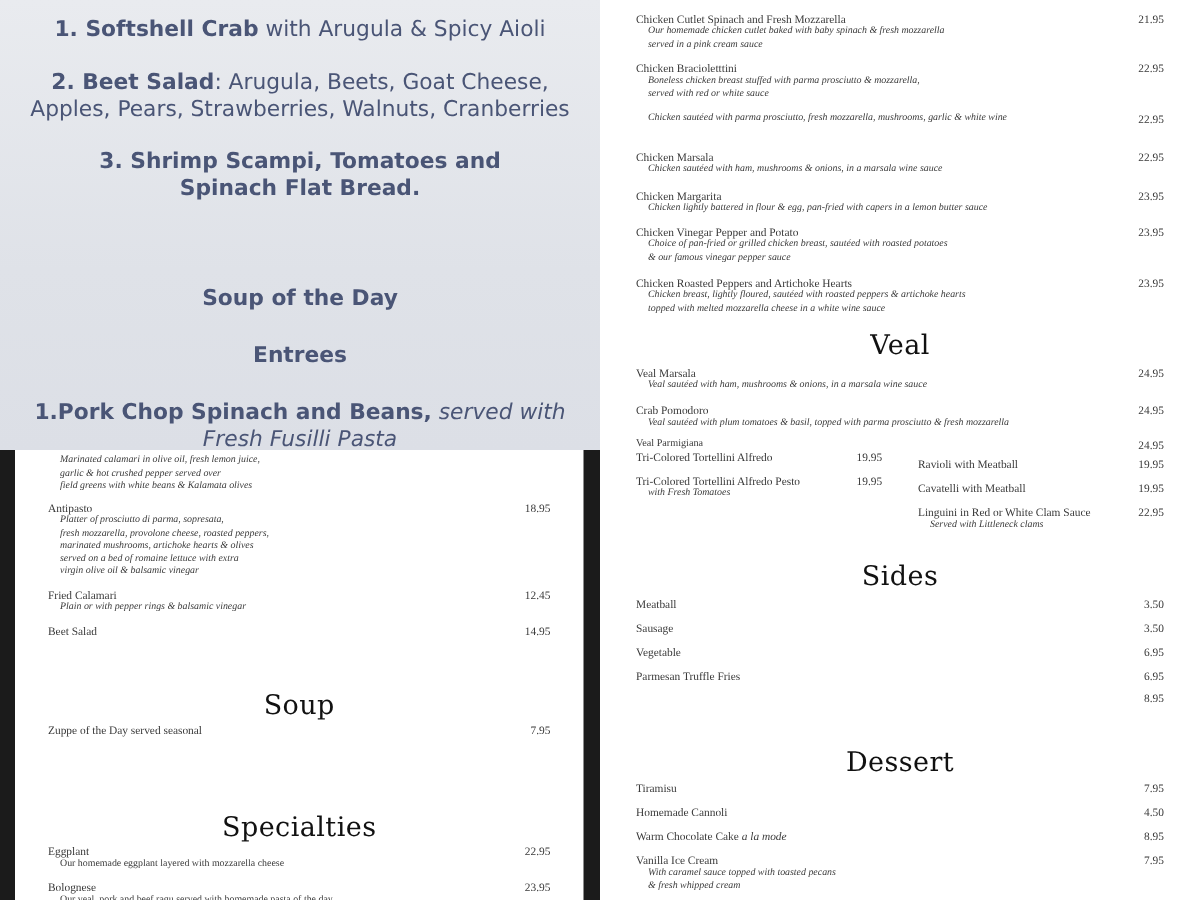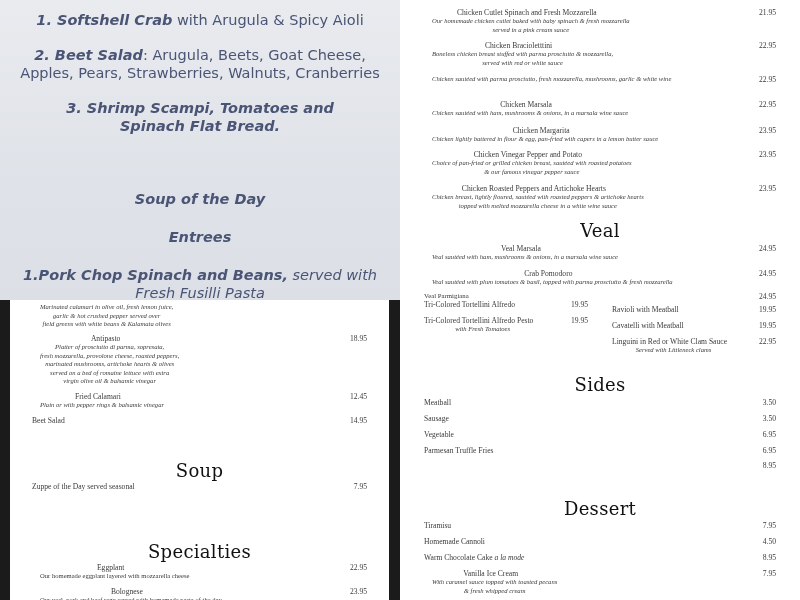--- a/index.html
+++ b/index.html
@@ -1,31 +1,31 @@
 <!DOCTYPE html>
 <html><head>
 <meta charset="utf-8">
 <style>
   html, body { margin: 0; padding: 0; }
   body { width: 800px; height: 600px; position: relative; overflow: hidden; background: #ffffff; font-family: "DejaVu Serif", serif; }
 
   
   .specials { position: absolute; left: 0; top: 0; width: 400px; height: 300px; background: linear-gradient(180deg, #e9ebef 0%, #dfe2e8 60%, #dcdfe6 100%); overflow: hidden; color: #4a5576; font-family: "DejaVu Sans", sans-serif; text-align: center; }
   .specials .line { position: absolute; left: 0; width: 400px; font-size: 14.5px; line-height: 18px; }
-  .specials b { font-weight: bold; font-style: italic; }
+  .specials b { font-weight: bold; }
   .specials i { font-style: italic; }
 
   
   .left-menu { position: absolute; left: 0; top: 300px; width: 400px; height: 300px; background: #1b1b1b; overflow: hidden; padding-left: 12px; }
   .left-menu .page { position: absolute; left: 10px; top: 0; width: 379px; height: 300px; background: #ffffff; }
 
   
   .right-menu { position: absolute; left: 400px; top: 0; width: 400px; height: 600px; background: #ffffff; overflow: hidden; }
 
-  .item { position: absolute; font-family: "Liberation Serif", serif; color: #3a3a3a; text-align: center; }
+  .item { position: absolute; font-family: "Liberation Serif", serif; color: #3a3a3a; }
   .item .name { font-size: 7.6px; line-height: 9px; white-space: nowrap; }
   .item .desc { font-size: 6.6px; line-height: 8.6px; font-style: italic; padding-left: 8px; white-space: nowrap; color: #3a3a3a; }
   .price { position: absolute; font-family: "Liberation Serif", serif; font-size: 7.6px; line-height: 9px; color: #3a3a3a; text-align: right; }
   .section-title { position: absolute; font-family: "DejaVu Serif", serif; color: #111; text-align: center; font-size: 16px; letter-spacing: 0.3px; }
 </style>
 </head>
 <body>
 
 <div class="specials">
   <div class="line" style="top:11px"><b>1. Softshell Crab</b><span> with Arugula &amp; Spicy Aioli</span></div>

